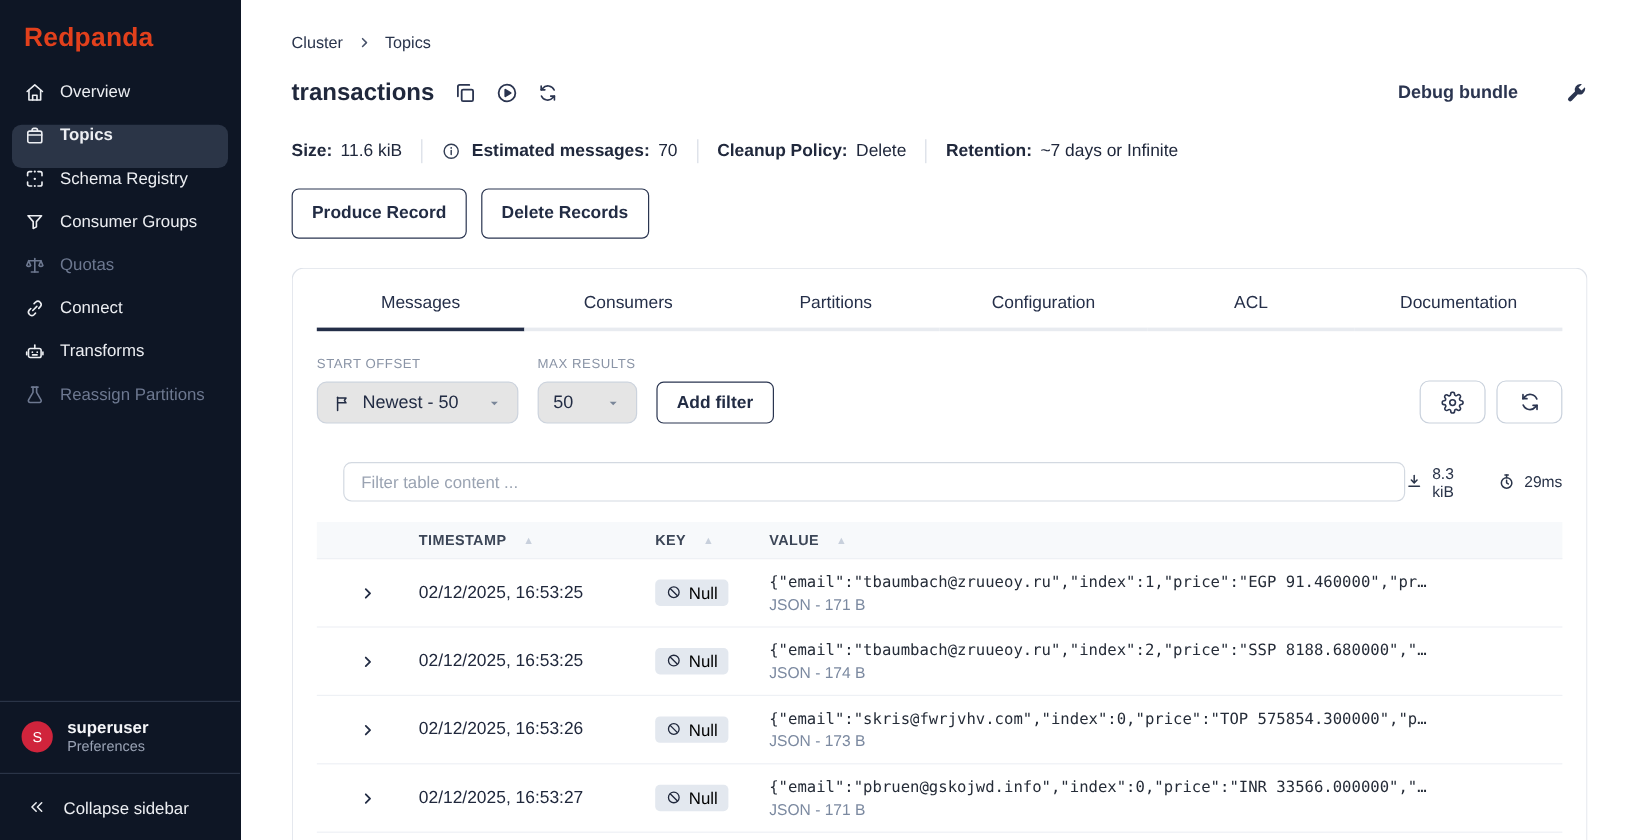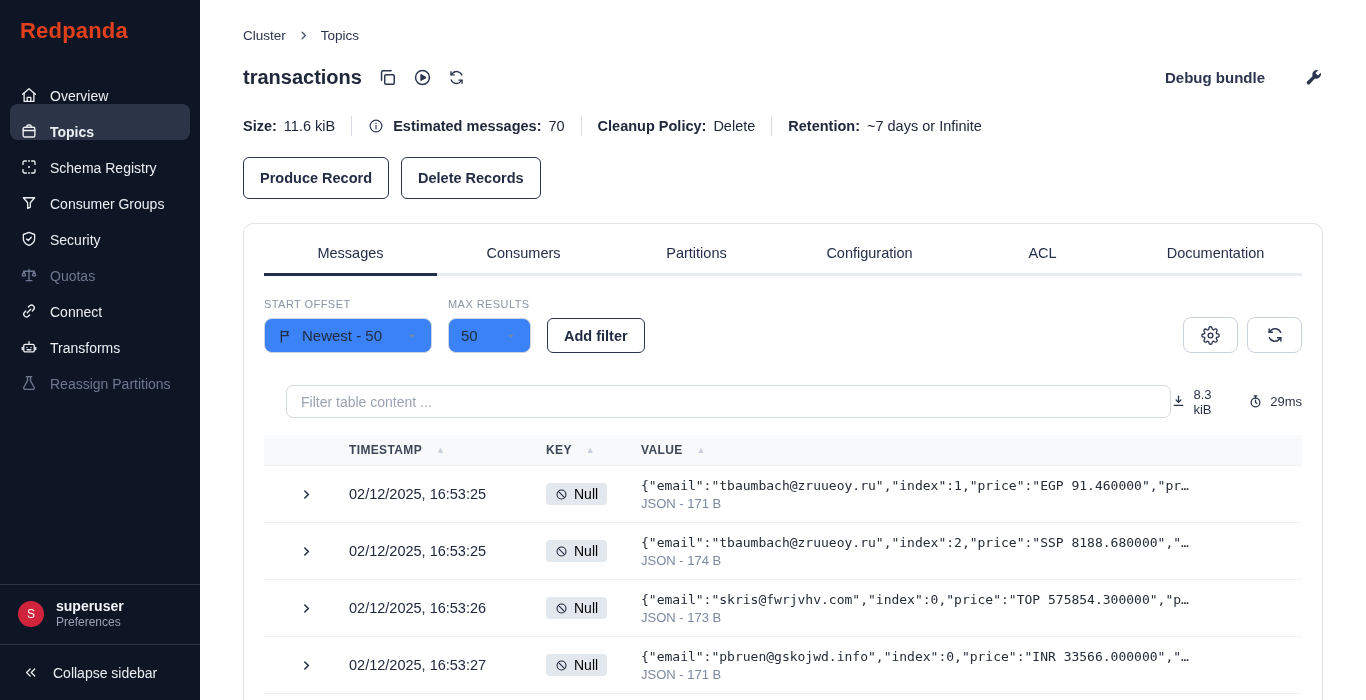--- a/index.html
+++ b/index.html
@@ -4,21 +4,21 @@
 <style>
   * { margin:0; padding:0; box-sizing:border-box; }
   html,body { width:1366px; height:700px; overflow:hidden; background:#fff;
     font-family:"Liberation Sans", sans-serif; color:#20283c; }
 
   
   .sidebar { position:fixed; left:0; top:0; width:200px; height:700px;
     background:#0e1625; color:#eef0f4; display:flex; flex-direction:column; z-index:5; }
   .logo { padding:18px 20px 24px; font-size:22px; font-weight:700; color:#e2401c; letter-spacing:.2px; }
   .nav { padding:0 10px; display:flex; flex-direction:column; }
-  .nav-item { display:flex; align-items:flex-end; gap:12px; height:36px; padding:0 10px;
+  .nav-item { display:flex; align-items:flex-start; gap:12px; height:36px; padding:0 10px;
     border-radius:8px; font-size:14px; color:#eceef2; cursor:pointer; white-space:nowrap; }
   .nav-item.active { background:#2b3547; font-weight:600; }
   .nav-item.disabled { color:#6d7890; cursor:default; }
   .icon { display:inline-flex; align-items:center; justify-content:center; flex:none; }
   .icon svg { display:block; }
   .sb-bottom { margin-top:auto; }
   .sb-divider { border-top:1px solid #2a3447; }
   .user-row { display:flex; align-items:center; gap:12px; padding:13px 18px; cursor:pointer; }
   .avatar { width:26px; height:26px; border-radius:50%; background:#d0243c; color:#fff;
     font-size:12px; display:flex; align-items:center; justify-content:center; flex:none; }
@@ -57,21 +57,21 @@
   .tabs { display:flex; margin:6px 20px 0; }
   .tab { flex:1; text-align:center; padding:15px 0 12px; font-size:14.5px; font-weight:500;
     color:#252f49; border-bottom:3px solid #e8ebf0; cursor:pointer; }
   .tab.active { border-bottom-color:#232e48; }
   .card-body { padding:0 20px; }
 
   .controls-row { margin-top:22px; display:flex; align-items:flex-end; }
   .field { display:flex; flex-direction:column; }
   .field + .field { margin-left:16px; }
   .field-label { font-size:11px; color:#8a94a6; letter-spacing:.04em; margin-bottom:8px; }
-  .select { height:35px; border:1px solid #ccd3dd; border-radius:8px; background:#3b82f6;
+  .select { height:35px; border:1px solid #ccd3dd; border-radius:8px; background:#e5e5e5;
     display:flex; align-items:center; gap:9px; padding:0 12px; font-size:15px; color:#222c44;
     cursor:pointer; }
   .select .caret { color:#7a8699; margin-left:auto; display:inline-flex; }
   .sel-offset { width:168px; }
   .sel-max { width:83px; }
   .add-filter { margin-left:16px; height:35px; }
   .ctl-right { margin-left:auto; display:flex; gap:9px; }
   .icon-btn { width:55px; height:36px; border:1px solid #c9d1dc; border-radius:8px; background:#fff;
     display:flex; align-items:center; justify-content:center; color:#2b3550; cursor:pointer; }
 
@@ -144,29 +144,20 @@
         </span>
         <span>Schema Registry</span>
       </div>
       <div class="nav-item">
         <span class="icon">
           <svg width="18" height="18" viewBox="0 0 24 24" fill="none" stroke="currentColor" stroke-width="1.8" stroke-linecap="round" stroke-linejoin="round">
             <path d="M4.5 5h15l-5.7 6.6v5.8l-3.6 1.8v-7.6L4.5 5z"></path>
           </svg>
         </span>
         <span>Consumer Groups</span>
-      </div>
-      <div class="nav-item">
-        <span class="icon">
-          <svg width="18" height="18" viewBox="0 0 24 24" fill="none" stroke="currentColor" stroke-width="1.8" stroke-linecap="round" stroke-linejoin="round">
-            <path d="M12 3.2 19.5 6v5.6c0 4.3-3.2 7.2-7.5 8.9-4.3-1.7-7.5-4.6-7.5-8.9V6L12 3.2z"></path>
-            <path d="M8.9 11.9l2.1 2.1 4.1-4.3"></path>
-          </svg>
-        </span>
-        <span>Security</span>
       </div>
       <div class="nav-item disabled">
         <span class="icon">
           <svg width="18" height="18" viewBox="0 0 24 24" fill="none" stroke="currentColor" stroke-width="1.8" stroke-linecap="round" stroke-linejoin="round">
             <path d="M12 4.5v15"></path>
             <path d="M8.2 19.5h7.6"></path>
             <path d="M5.2 7h13.6"></path>
             <path d="M5.2 7 3 12.3a2.9 2.9 0 0 0 4.4 0L5.2 7z"></path>
             <path d="M18.8 7l-2.2 5.3a2.9 2.9 0 0 0 4.4 0L18.8 7z"></path>
           </svg>

